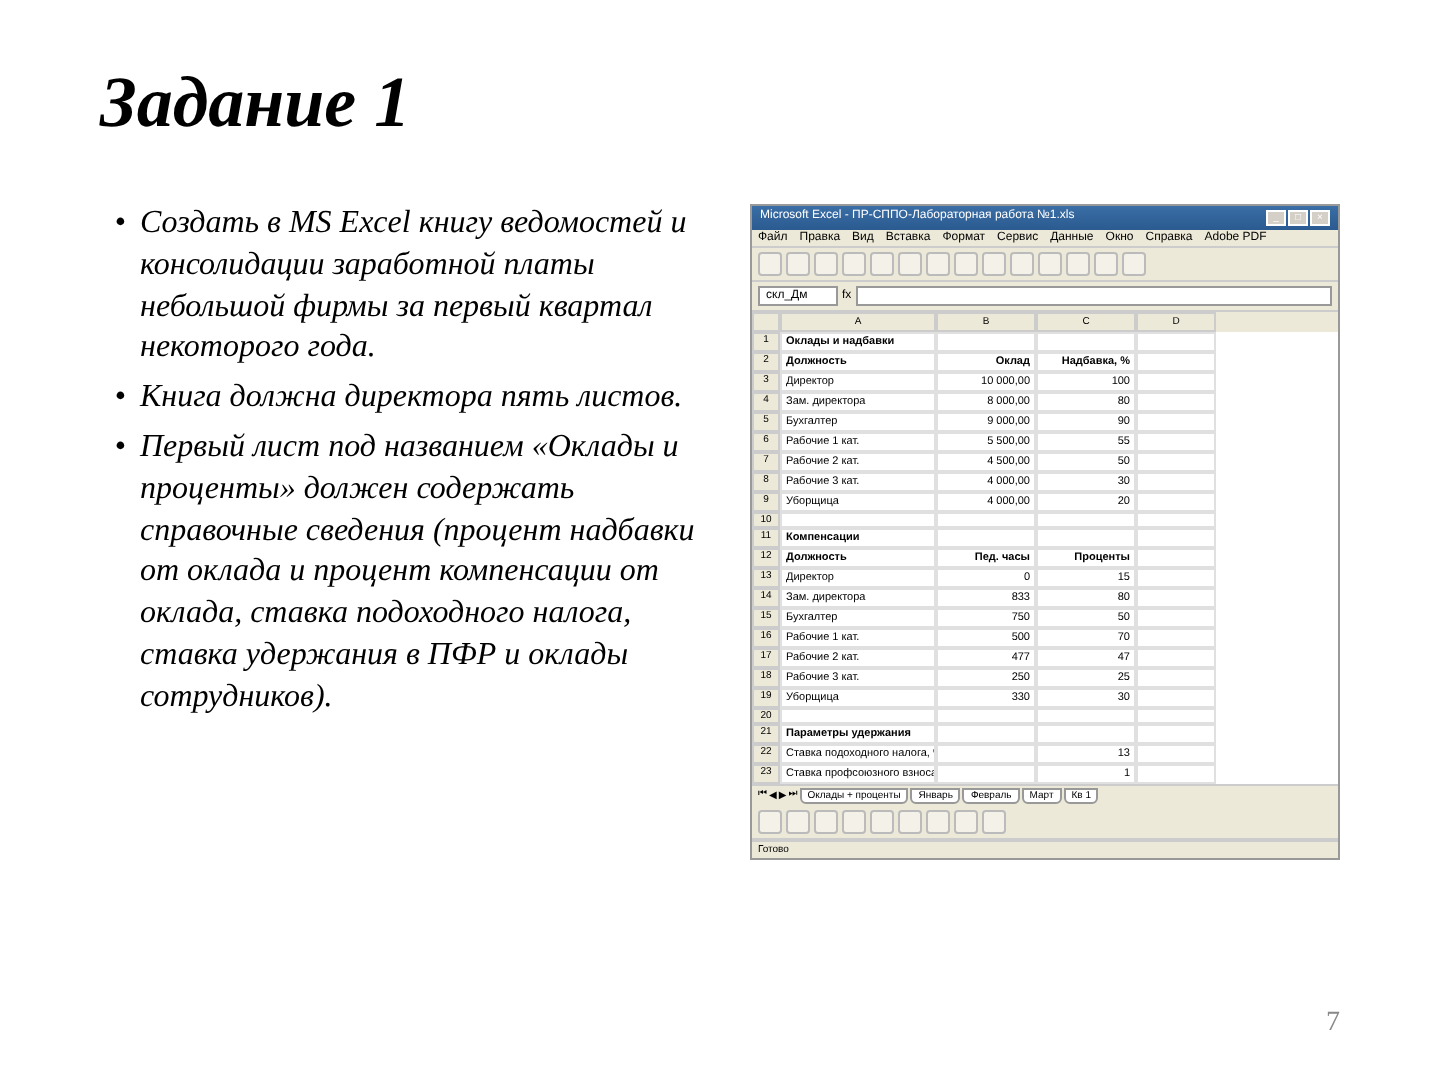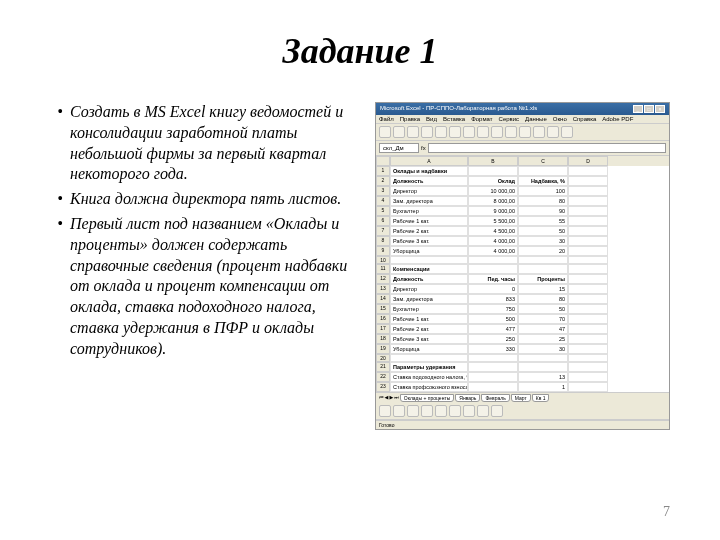--- a/index.html
+++ b/index.html
@@ -1,18 +1,18 @@
 <!DOCTYPE html>
 <html><head>
 <meta charset="utf-8">
 <style>
   * { box-sizing: border-box; margin: 0; padding: 0; }
   body { width: 720px; height: 540px; background: #fff; font-family: "Times New Roman", serif; position: relative; }
   .slide { padding: 30px 50px; }
-  .title { font-size: 36px; font-style: italic; text-align: center; margin-bottom: 30px; }
+  .title { font-size: 36px; font-style: italic; margin-bottom: 30px; }
   .content { display: flex; gap: 15px; }
   .bullets { flex: 0 0 310px; font-size: 16px; font-style: italic; line-height: 1.3; }
   .bullets ul { list-style: none; }
   .bullets li { display: flex; margin-bottom: 4px; }
   .bullets .dot { flex: 0 0 20px; text-align: center; }
   .bullets .txt { flex: 1; }
   .shot { flex: 1; border: 1px solid #999; background: #e8e8e8; font-family: Tahoma, Arial, sans-serif; font-size: 6px; font-style: normal; }
   .titlebar { background: linear-gradient(#3a6ea5,#2a5a90); color: #fff; padding: 2px 4px; display: flex; justify-content: space-between; }
   .menubar { background: #ece9d8; padding: 1px 3px; display: flex; gap: 6px; border-bottom: 1px solid #ccc; }
   .toolbar { background: #ece9d8; padding: 2px 3px; display: flex; gap: 2px; border-bottom: 1px solid #ccc; align-items: center; }

